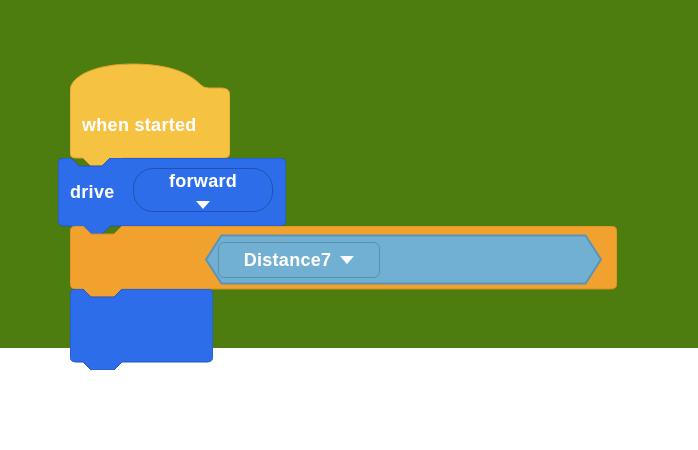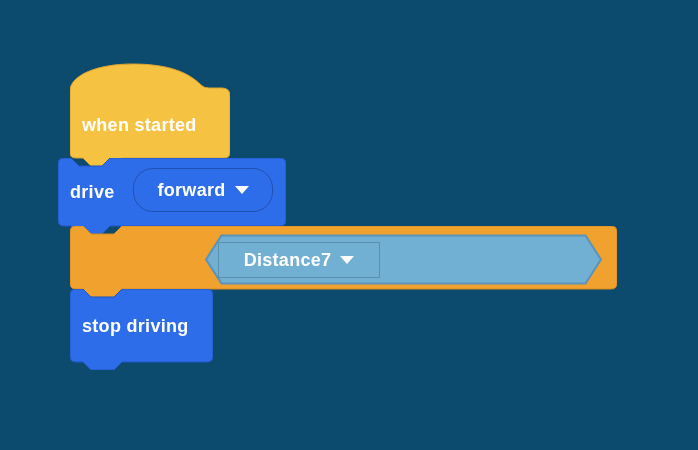--- a/index.html
+++ b/index.html
@@ -1,37 +1,37 @@
 <!DOCTYPE html>
 <html><head>
 <meta charset="utf-8">
 <style>
   html,body{margin:0;padding:0;}
   body{
     width:698px;height:450px;
     font-family:"Liberation Sans", sans-serif;
     background:#ffffff;overflow:hidden;
   }
-  #canvas{position:relative;width:698px;height:450px;background:#0c4a6e;text-align:center;}
+  #canvas{position:relative;width:698px;height:348px;background:#4d7c0f;text-align:center;}
   .block{position:absolute;}
   .block svg{position:absolute;left:0;top:0;display:block;}
   .blk-label{
     position:absolute;
     color:#ffffff;font-weight:bold;font-size:18px;line-height:22px;
     letter-spacing:0.3px;white-space:nowrap;
   }
   .dropdown{
     position:absolute;display:flex;align-items:center;justify-content:center;
     gap:9px;box-sizing:border-box;cursor:pointer;
   }
   .dropdown.dd-blue{
-    border:1.5px solid rgba(0,0,0,0.25);border-radius:20px;
+    border:1.5px solid rgba(0,0,0,0.25);border-radius:20px;flex-direction:column;
   }
   .dropdown.dd-sensing{
-    border:1.5px solid rgba(0,0,0,0.18);border-radius:1px;
+    border:1.5px solid rgba(0,0,0,0.18);border-radius:6px;
   }
   .dd-text{
     color:#ffffff;font-weight:bold;font-size:18px;letter-spacing:0.3px;white-space:nowrap;
   }
   .dd-arrow{
     width:0;height:0;
     border-left:7px solid transparent;
     border-right:7px solid transparent;
     border-top:8px solid #ffffff;
   }
@@ -83,16 +83,15 @@
     <div class="dropdown dd-sensing" id="sensor-dropdown">
       <span class="dd-text">Distance7</span>
       <span class="dd-arrow"></span>
     </div>
   </div>
 
   <div class="block" id="stop-block">
     <svg width="143" height="81" viewBox="0 0 143 81">
       <path d="M 6,0 L 13,0 L 21,8 L 44,8 L 52,0 L 137,0 Q 143,0 143,6 L 143,67 Q 143,73 137,73 L 52,73 L 44,81 L 21,81 L 13,73 L 6,73 Q 0,73 0,67 L 0,6 Q 0,0 6,0 Z" stroke-width="1" fill="#2D6DE9" stroke="#2257C4"></path>
     </svg>
-    <span class="blk-label">stop driving</span>
   </div>
 
 </div>
 
 </body></html>

